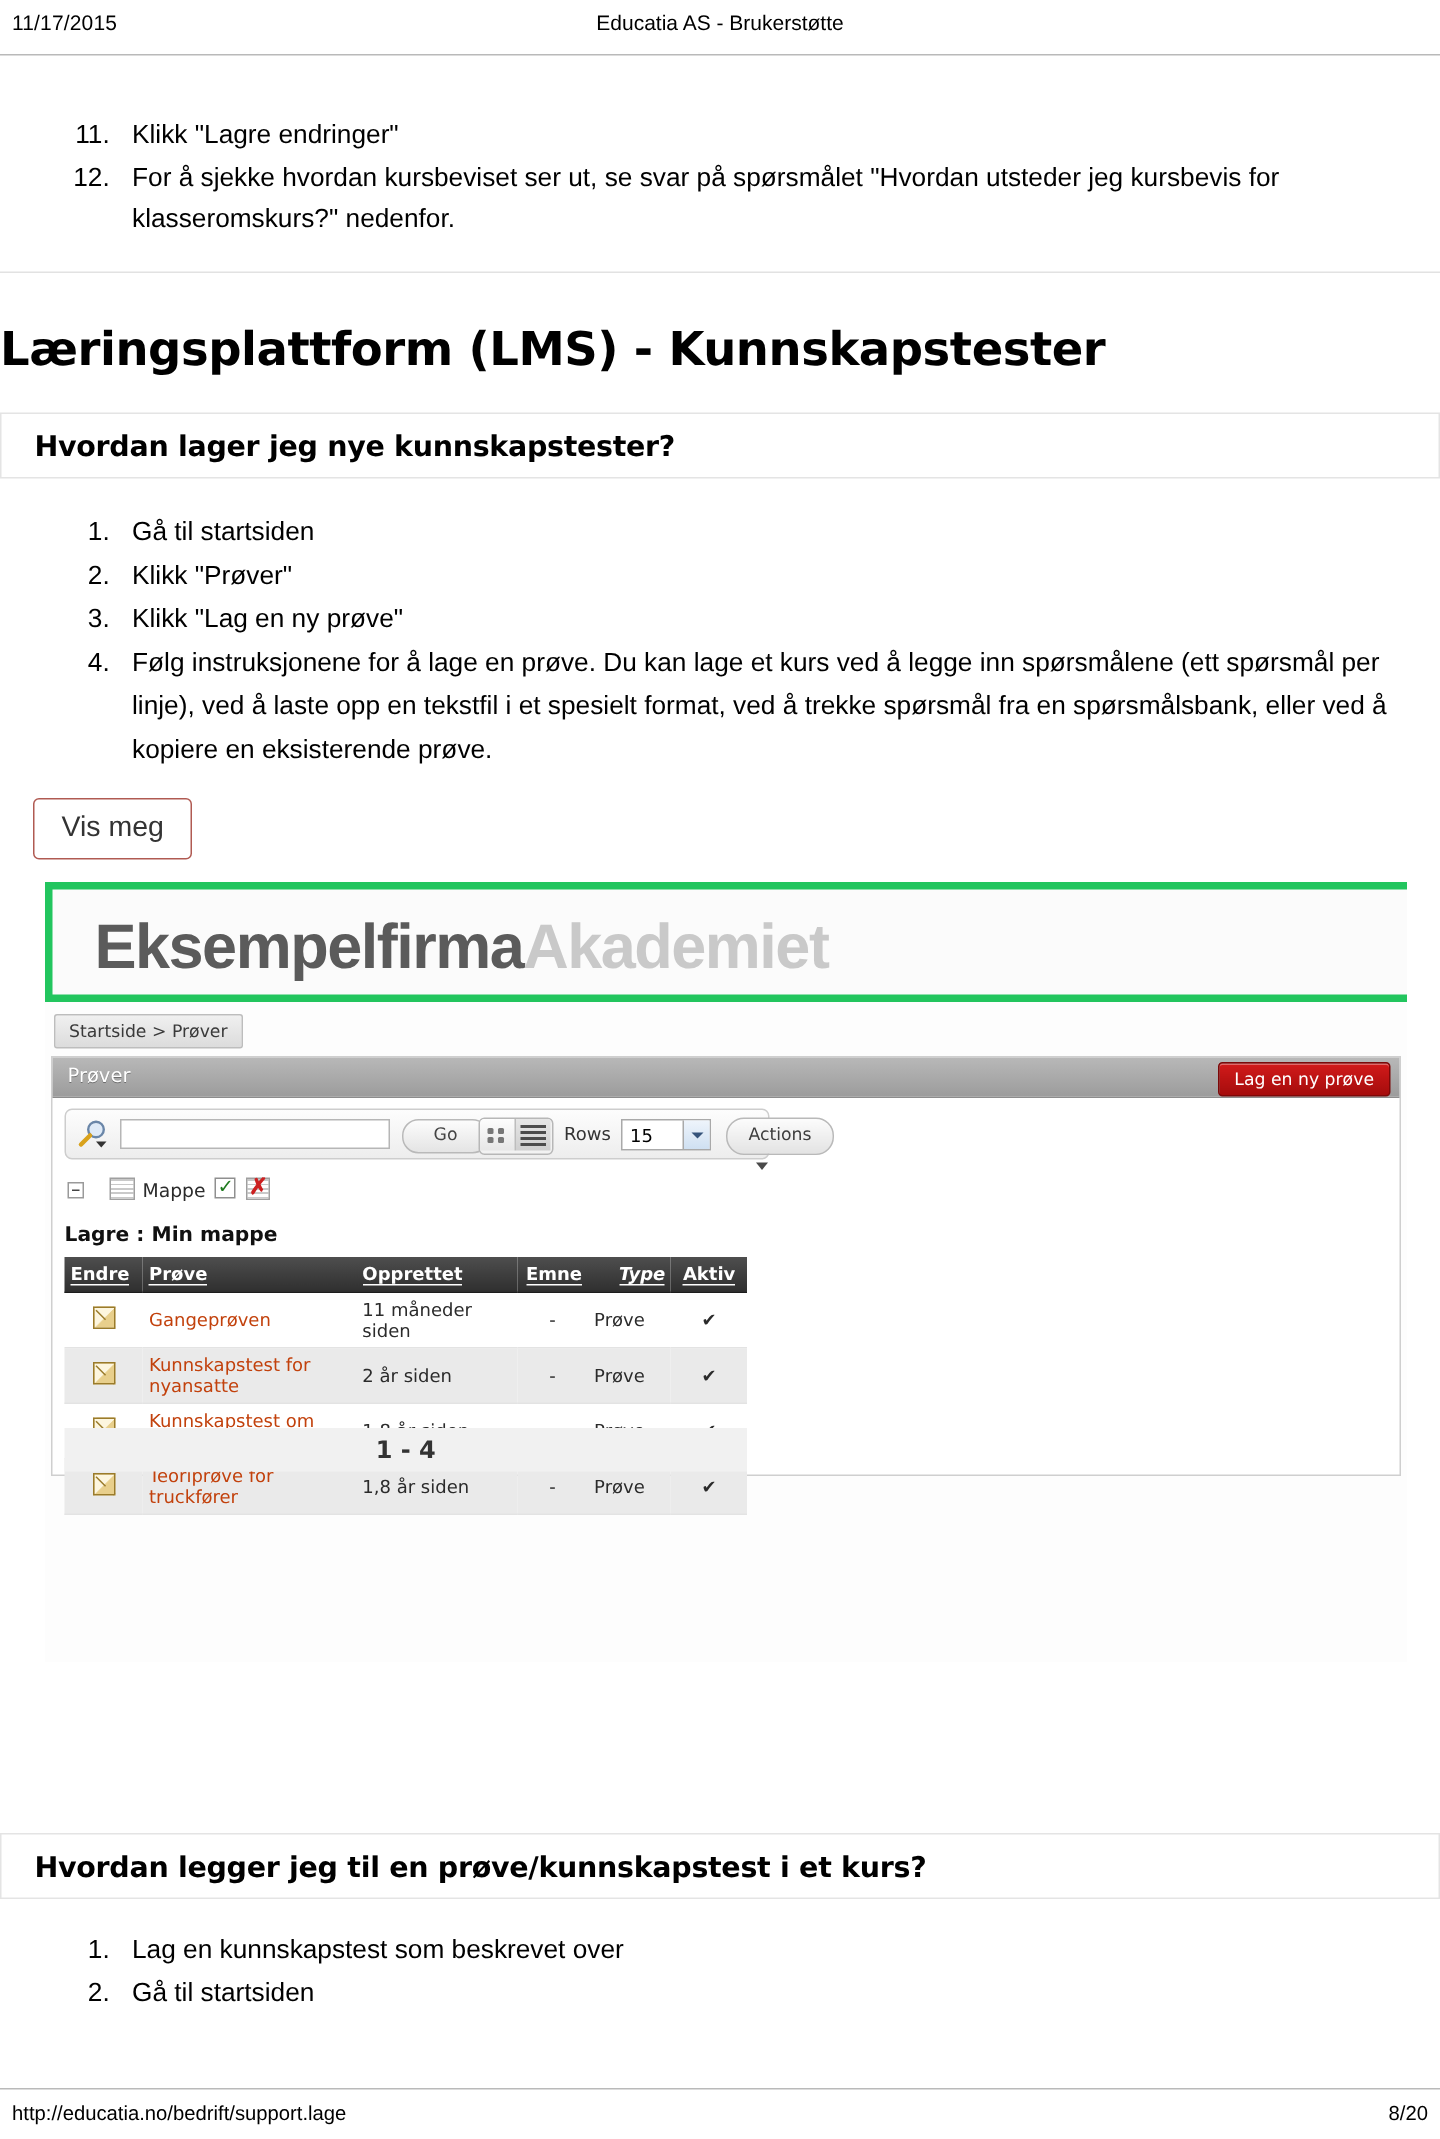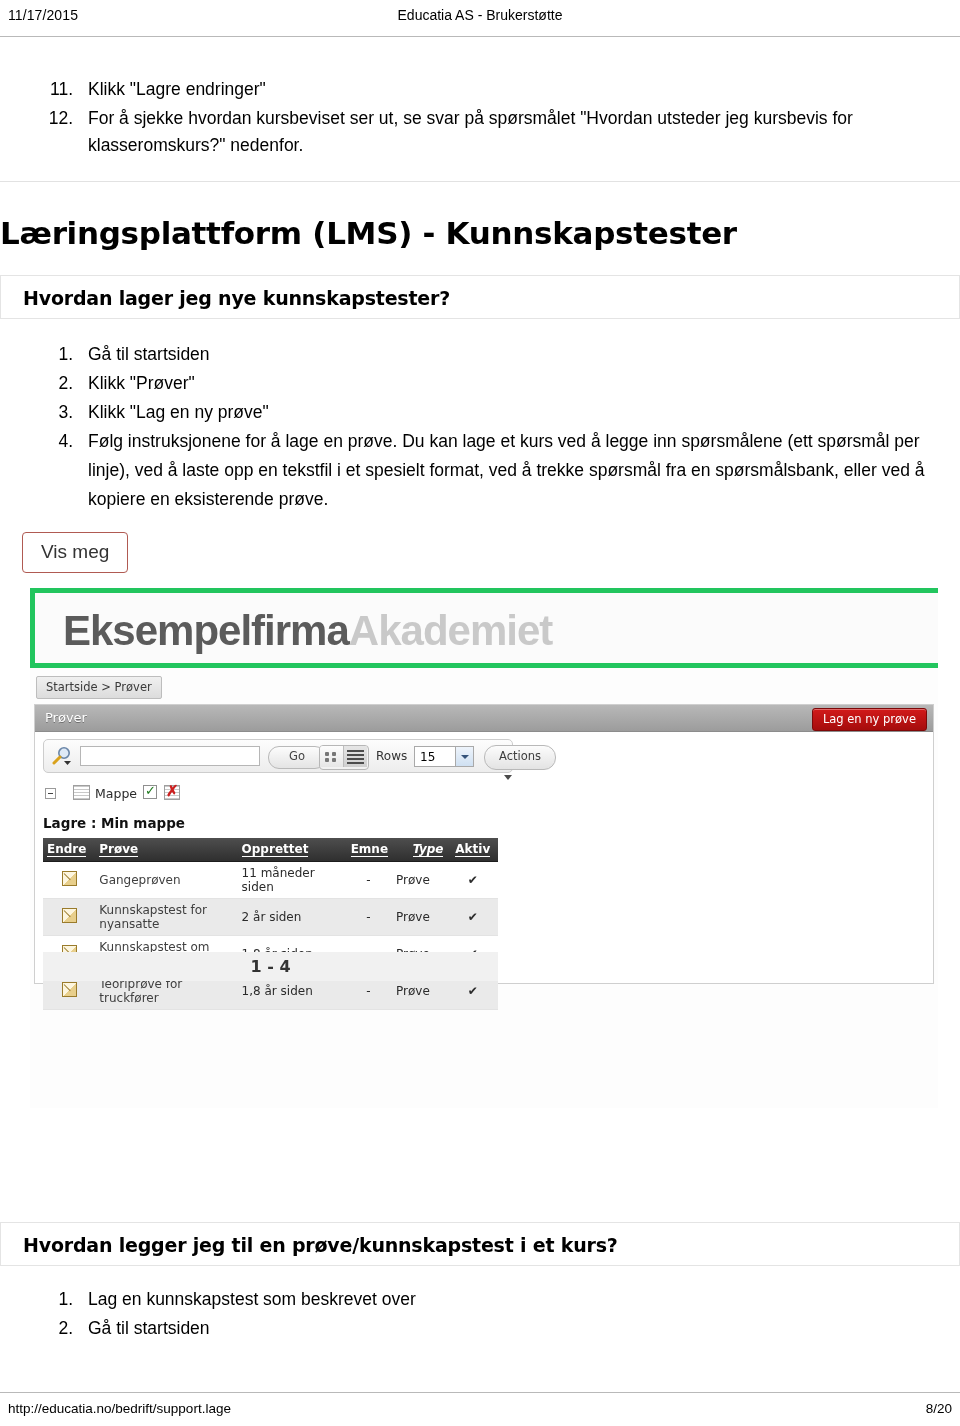--- a/index.html
+++ b/index.html
@@ -181,21 +181,21 @@
 
   .tbl{position:absolute;left:8px;top:133px;width:455px;border-collapse:collapse;
     font-family:"DejaVu Sans", sans-serif;}
   .tbl th{
     background:linear-gradient(#4e4e4e,#2f2f2f);color:#fff;font-size:12px;
     text-align:left;padding:4px 4px 5px 4px;border-bottom:1px solid #1c1c1c;
   }
   .tbl th span{border-bottom:1px solid #fff;cursor:pointer;}
   .tbl td{font-size:12px;padding:4px 4px;color:#2b2b2b;border-bottom:1px solid #e3e3e3;}
   .tbl tr.alt td{background:#eaeaea;}
-  .tbl td.lnk{color:#404040;}
+  .tbl td.lnk{color:#c2410c;}
   .tbl td.ctr{text-align:center;}
   .pencil{display:inline-block;width:13px;height:13px;border:1px solid #9a7b2b;
     background:linear-gradient(135deg,#fdf6df 50%,#e8cf8c 50%);position:relative;}
   .pencil::after{content:"";position:absolute;left:1px;top:1px;width:9px;height:1px;
     background:#9a7b2b;transform:rotate(45deg);transform-origin:left;}
   .chk{color:#111;font-size:14px;}
   .pager{position:absolute;left:8px;top:247px;width:455px;text-align:center;
     font-size:16px;font-weight:bold;color:#333;background:#f1f1f1;padding:5px 0;
     font-family:"DejaVu Sans", sans-serif;box-sizing:border-box;}
 

